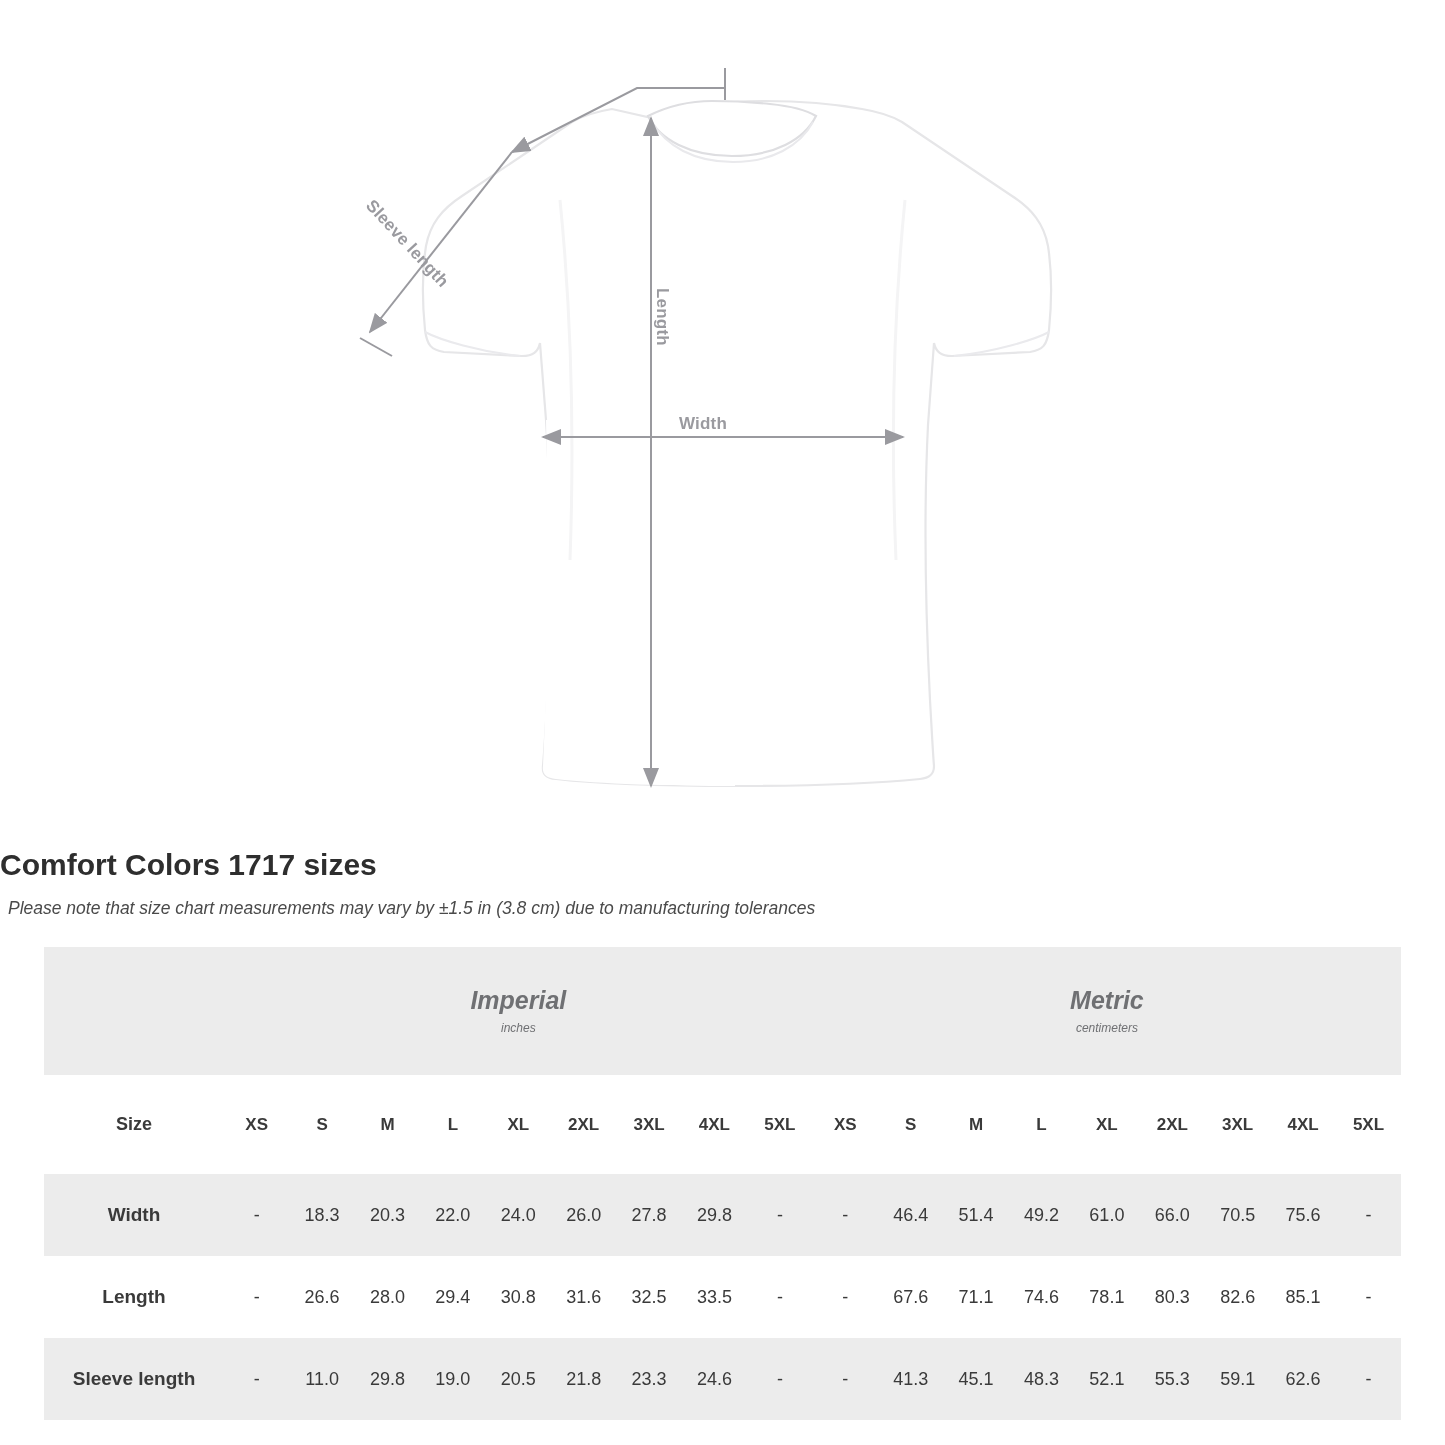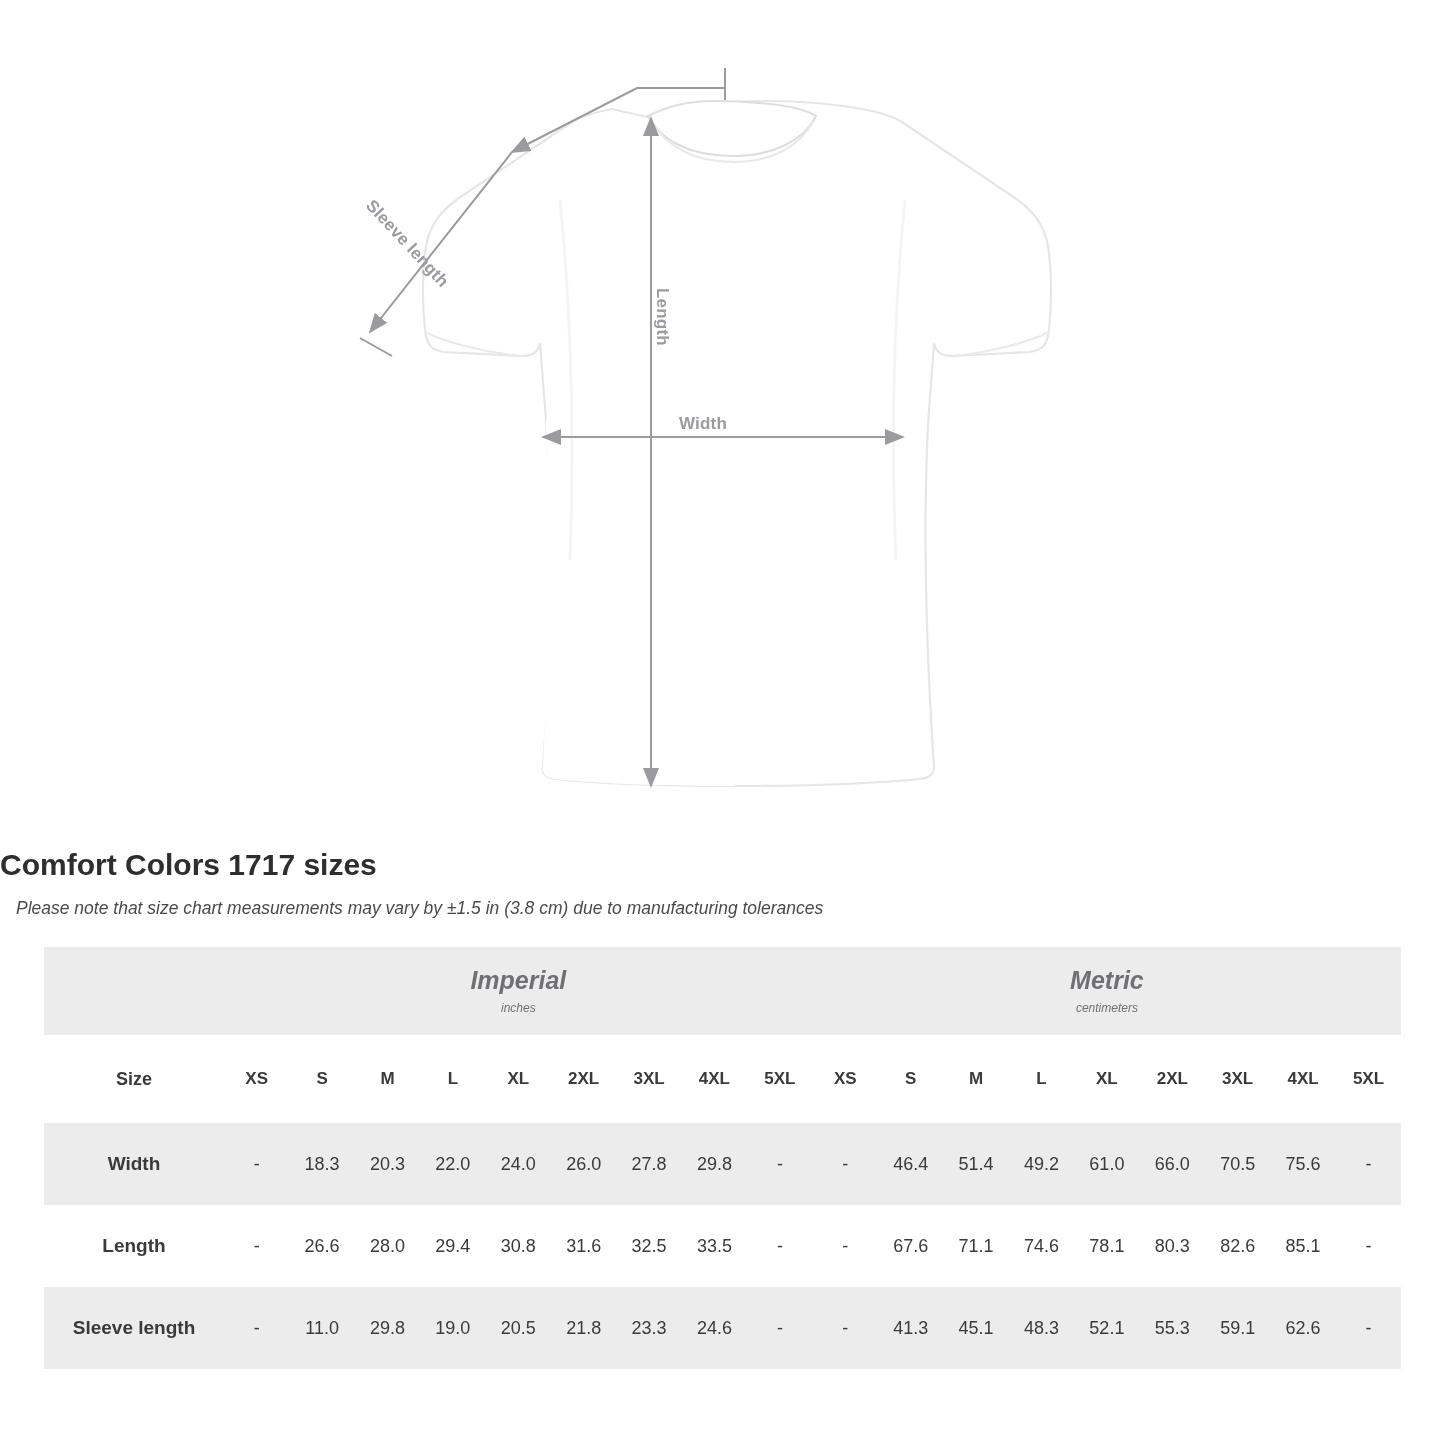--- a/index.html
+++ b/index.html
@@ -53,58 +53,58 @@
   .chart-title {
     font-size: 30px;
     font-weight: bold;
     color: #2e2e2e;
     margin: 0 0 16px 0;
   }
   .chart-note {
     font-size: 17.5px;
     font-style: italic;
     color: #4a4a4a;
-    margin: 16px;
+    margin: 8px;
   }
 
   
   .table-wrap {
     margin: 28px 44px 0 44px;
     width: 1357px;
   }
   table.size-chart {
     border-collapse: collapse;
     width: 100%;
     table-layout: fixed;
   }
   table.size-chart td, table.size-chart th {
     text-align: center;
     vertical-align: middle;
     font-weight: normal;
   }
   .unit-head td {
     background: #ececec;
-    height: 88px;
+    height: 128px;
     padding: 0;
   }
   .unit-name {
     font-size: 25px;
     font-style: italic;
     font-weight: bold;
     color: #6f7073;
     line-height: 1.1;
   }
   .unit-sub {
     font-size: 12px;
     font-style: italic;
     color: #6f7073;
     margin-top: 6px;
   }
   tr.head-row td {
-    height: 88px;
+    height: 99px;
     background: #ffffff;
     font-weight: bold;
     font-size: 17px;
     color: #3a3a3a;
   }
   tr.head-row td.rowlabel { font-size: 18px; }
   tr.data-row td {
     height: 82px;
     font-size: 18px;
     color: #3a3a3a;

